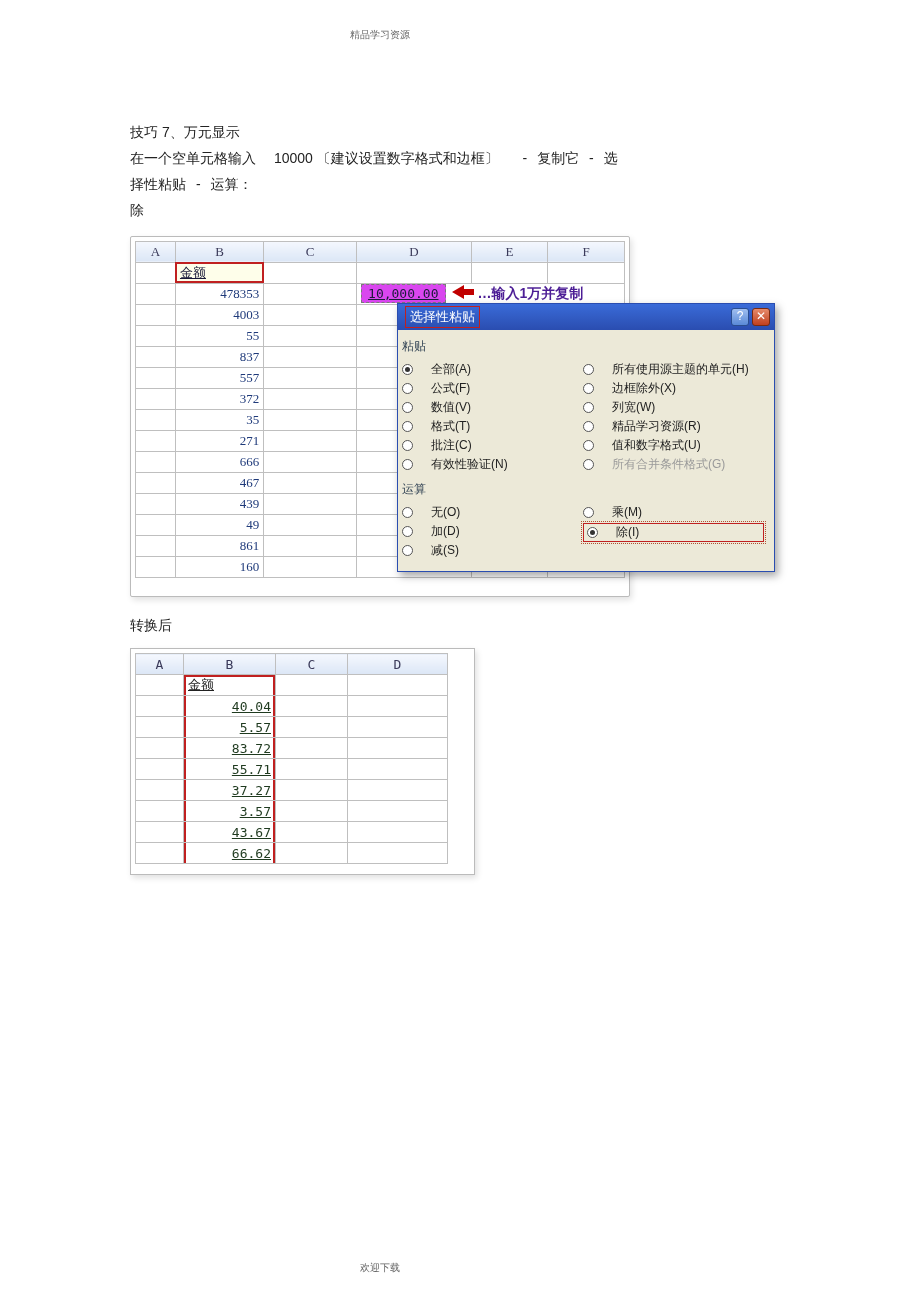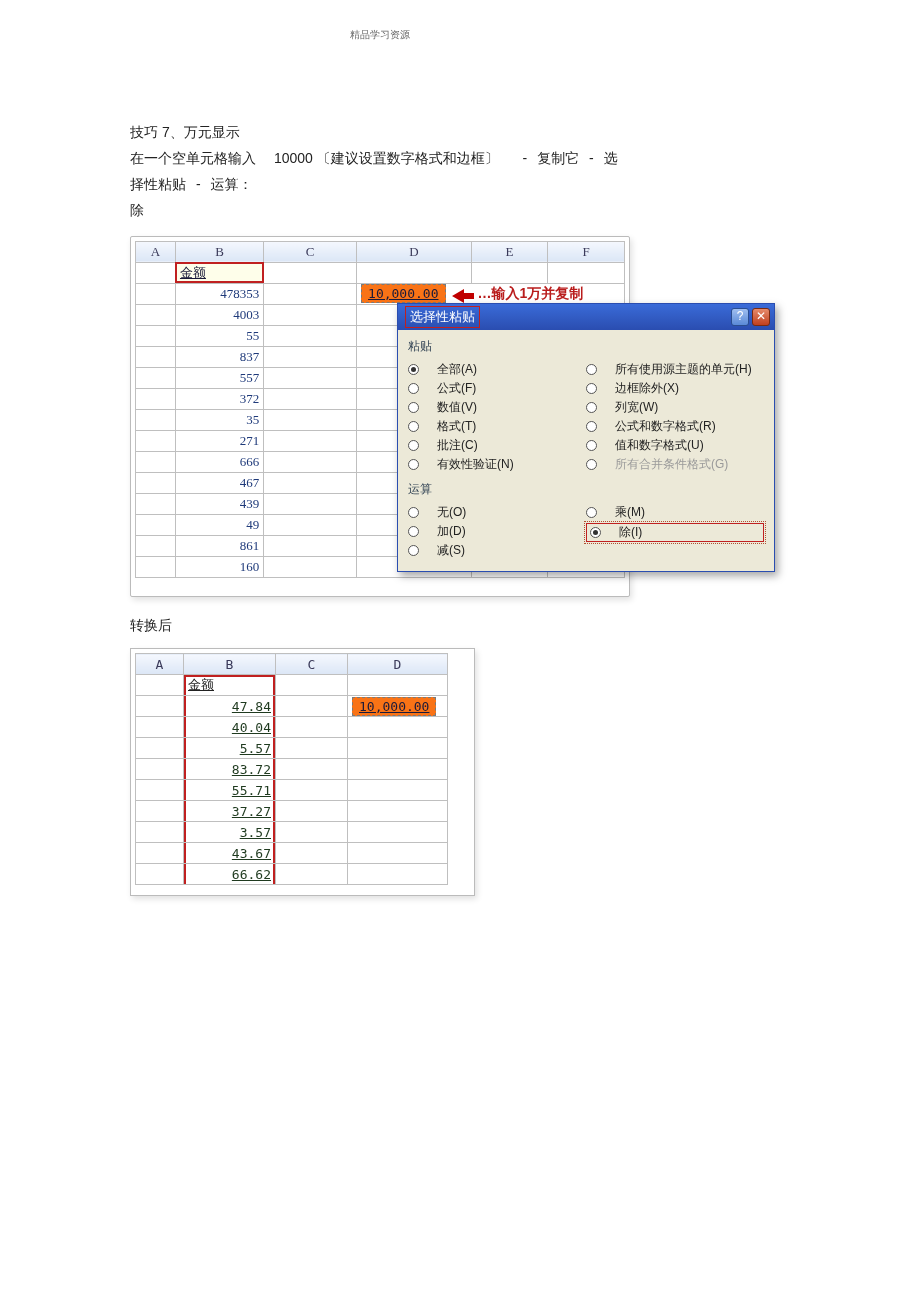--- a/index.html
+++ b/index.html
@@ -73,28 +73,28 @@
   .col-C { width: 100px; }
   .col-D { width: 120px; }
   .col-E { width: 80px; }
   .col-F { width: 80px; }
 
   .ten-thousand-cell {
     border: 1px dashed #7a7a7a;
     text-align: right;
     font-family: SimSun, monospace;
     padding: 1px 6px;
-    background: #f97316;
+    background: #d946ef;
     color: #1a1a3a;
     text-decoration: underline;
   }
   .red-callout {
     display: inline-flex;
-    align-items: flex-end;
-    color: #b91c1c;
+    align-items: flex-start;
+    color: #4c1d95;
     font-weight: bold;
     font-family: SimHei, "Microsoft YaHei", sans-serif;
     font-size: 14px;
   }
   .red-callout svg { margin-right: 4px; }
   .row-over {
     display: flex;
     align-items: center;
     gap: 6px;
   }
@@ -132,21 +132,21 @@
     border-radius: 3px;
     color: #fff;
     font-size: 12px;
     text-align: center;
     line-height: 15px;
   }
   .winbtn.help {
     background: linear-gradient(#9fbef0, #5a8ad8);
     border-color: #2a4d90;
   }
-  .dialog .body { padding: 6px 10px 10px 10px; }
+  .dialog .body { padding: 6px 10px 10px 4px; }
   .group-lbl { color: #345; margin: 2px 0 4px 0; }
   .opt-cols { display: flex; }
   .opt-col { flex: 1; }
   .opt { display: flex; align-items: center; gap: 18px; margin: 2px 0; color: #222; }
   .opt.disabled { color: #9a9a9a; }
   .radio {
     width: 11px; height: 11px; border: 1px solid #555; border-radius: 50%;
     display: inline-flex; align-items: center; justify-content: center;
     background: #fff;
   }
@@ -419,21 +419,21 @@
               <div class="opt">
                   <span class="radio"></span>
                   <span>边框除外(X)</span>
                 </div>
               <div class="opt">
                   <span class="radio"></span>
                   <span>列宽(W)</span>
                 </div>
               <div class="opt">
                   <span class="radio"></span>
-                  <span>公式和数字格式(R)</span>
+                  <span>精品学习资源(R)</span>
                 </div>
               <div class="opt">
                   <span class="radio"></span>
                   <span>值和数字格式(U)</span>
                 </div>
               <div class="opt disabled">
                   <span class="radio"></span>
                   <span>所有合并条件格式(G)</span>
                 </div>
             </div>
@@ -486,26 +486,20 @@
           <th>C</th>
           <th>D</th>
         </tr>
         <tr class="b-outline-top">
           <td></td>
           <td style="text-decoration:underline;">金额</td>
           <td></td>
               <td></td>
         </tr>
         <tr class="b-outline">
-          <td></td>
-              <td class="num">47.84</td>
-              <td></td>
-          <td><span class="ten-thousand-cell">10,000.00</span></td>
-        </tr>
-        <tr class="b-outline">
               <td></td>
               <td class="num">40.04</td>
               <td></td>
               <td></td>
             </tr>
         <tr class="b-outline">
               <td></td>
               <td class="num">5.57</td>
               <td></td>
               <td></td>
@@ -545,13 +539,14 @@
               <td class="num">66.62</td>
               <td></td>
               <td></td>
             </tr>
       </tbody>
         </table>
     </div>
 
   </div>
 
+  <div class="footer-center">欢迎下载</div>
 </div>
 
 </body></html>

